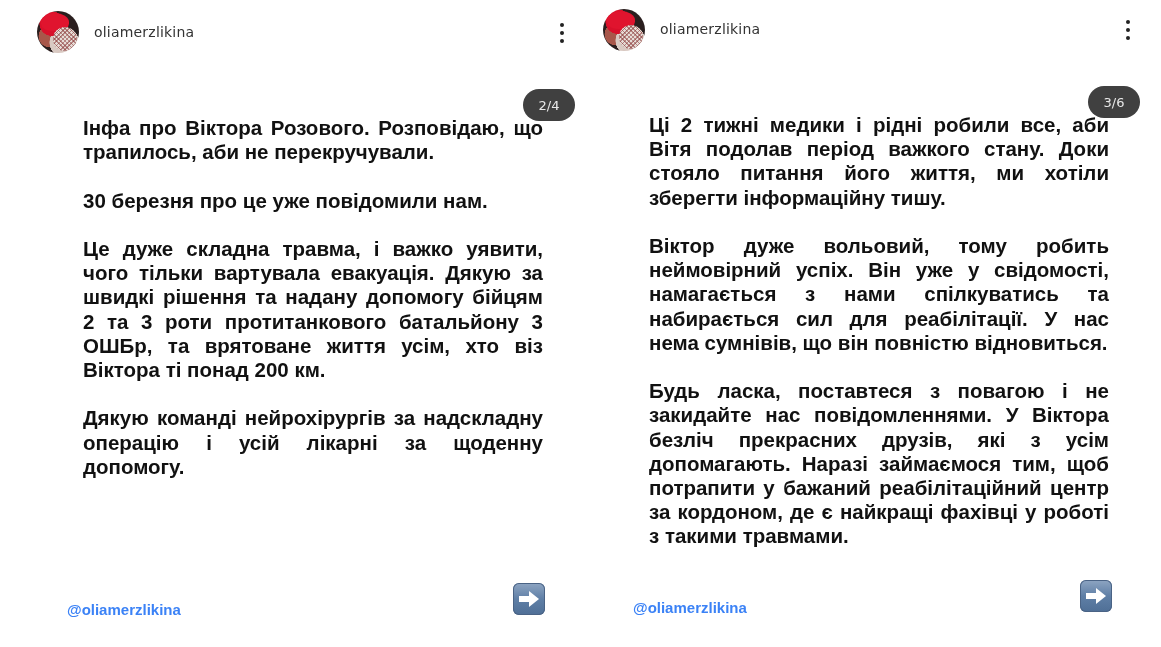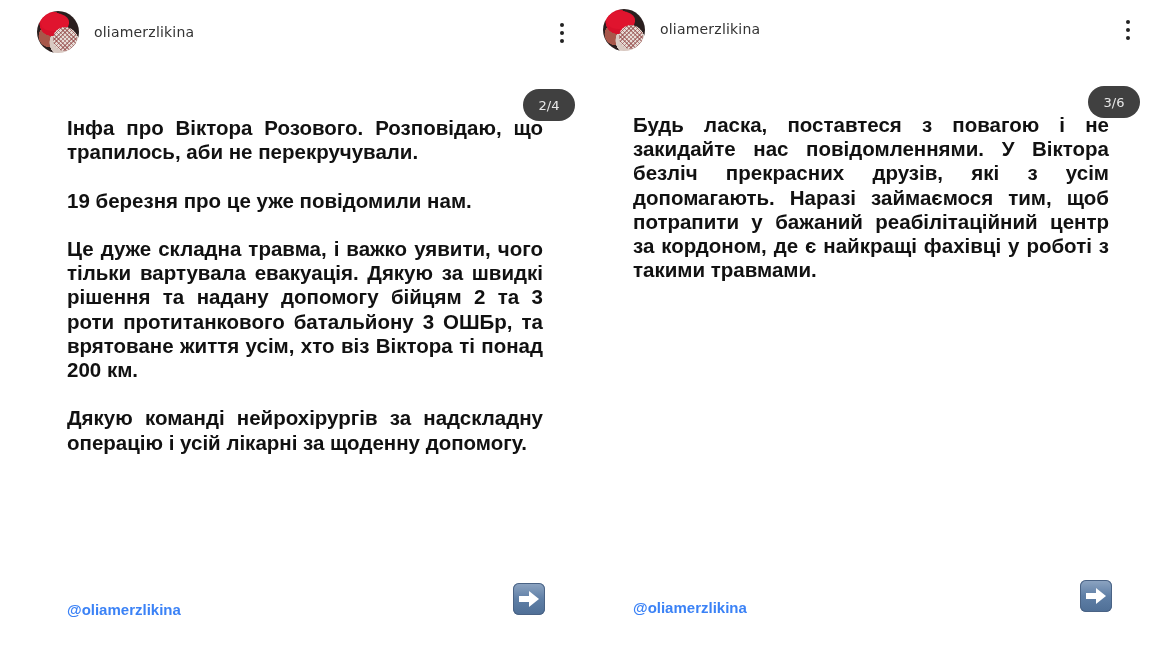--- a/index.html
+++ b/index.html
@@ -51,21 +51,21 @@
       display: flex; align-items: center; justify-content: center;
       font-family: "DejaVu Sans", sans-serif;
     }
 
     .body-text {
       position: absolute; width: 476px;
       font-family: "Liberation Sans", sans-serif; font-weight: bold;
       font-size: 20.5px; line-height: 24.2px; color: #111111;
       text-align: justify;
     }
-    .body-text p { margin-bottom: 24.2px; }
+    .body-text p { margin-bottom: 24.2px; margin-left: 16px; }
     .body-text p:last-child { margin-bottom: 0; }
 
     .watermark {
       position: absolute; font-size: 15px; font-weight: bold; color: #3b82f6;
       font-family: "Liberation Sans", sans-serif;
     }
     .next-icon {
       position: absolute; width: 32px; height: 32px; border-radius: 6px;
       background: linear-gradient(180deg, #8ea5c2 0%, #5f7fa6 50%, #4f6f96 100%);
       box-shadow: inset 0 0 0 1px #4a6385;
@@ -88,21 +88,21 @@
         <span></span>
           <span></span>
           <span></span>
       </div>
     </div>
 
     <div class="counter" style="left:523px; top:89px;">2/4</div>
 
     <div class="body-text" style="left:67px; top:116px;">
       <p>Інфа про Віктора Розового. Розповідаю, що трапилось, аби не перекручували.</p>
-      <p>19 березня про це уже повідомили нам.</p>
+      <p>30 березня про це уже повідомили нам.</p>
       <p>Це дуже складна травма, і важко уявити, чого тільки вартувала евакуація. Дякую за швидкі рішення та надану допомогу бійцям 2 та 3 роти протитанкового батальйону 3 ОШБр, та врятоване життя усім, хто віз Віктора ті понад 200 км.</p>
       <p>Дякую команді нейрохірургів за надскладну операцію і усій лікарні за щоденну допомогу.</p>
     </div>
 
     <span class="watermark" style="left:67px; top:601px;">@oliamerzlikina</span>
 
     <div class="next-icon" style="left:513px; top:583px;">
       <svg width="24" height="18" viewBox="0 0 24 18">
         <path d="M2 6 H12 V1 L22 9 L12 17 V12 H2 Z" fill="#ffffff"></path>
       </svg>
@@ -119,20 +119,22 @@
       <div class="more-btn" style="left:541px; top:17px;">
         <span></span>
           <span></span>
           <span></span>
       </div>
     </div>
 
     <div class="counter" style="left:508px; top:86px;">3/6</div>
 
     <div class="body-text" style="left:53px; top:113px;">
+      <p>Ці 2 тижні медики і рідні робили все, аби Вітя подолав період важкого стану. Доки стояло питання його життя, ми хотіли зберегти інформаційну тишу.</p>
+      <p>Віктор дуже вольовий, тому робить неймовірний успіх. Він уже у свідомості, намагається з нами спілкуватись та набирається сил для реабілітації. У нас нема сумнівів, що він повністю відновиться.</p>
       <p>Будь ласка, поставтеся з повагою і не закидайте нас повідомленнями. У Віктора безліч прекрасних друзів, які з усім допомагають. Наразі займаємося тим, щоб потрапити у бажаний реабілітаційний центр за кордоном, де є найкращі фахівці у роботі з такими травмами.</p>
     </div>
 
     <span class="watermark" style="left:53px; top:599px;">@oliamerzlikina</span>
 
     <div class="next-icon" style="left:500px; top:580px;">
       <svg width="24" height="18" viewBox="0 0 24 18">
         <path d="M2 6 H12 V1 L22 9 L12 17 V12 H2 Z" fill="#ffffff"></path>
       </svg>
     </div>

